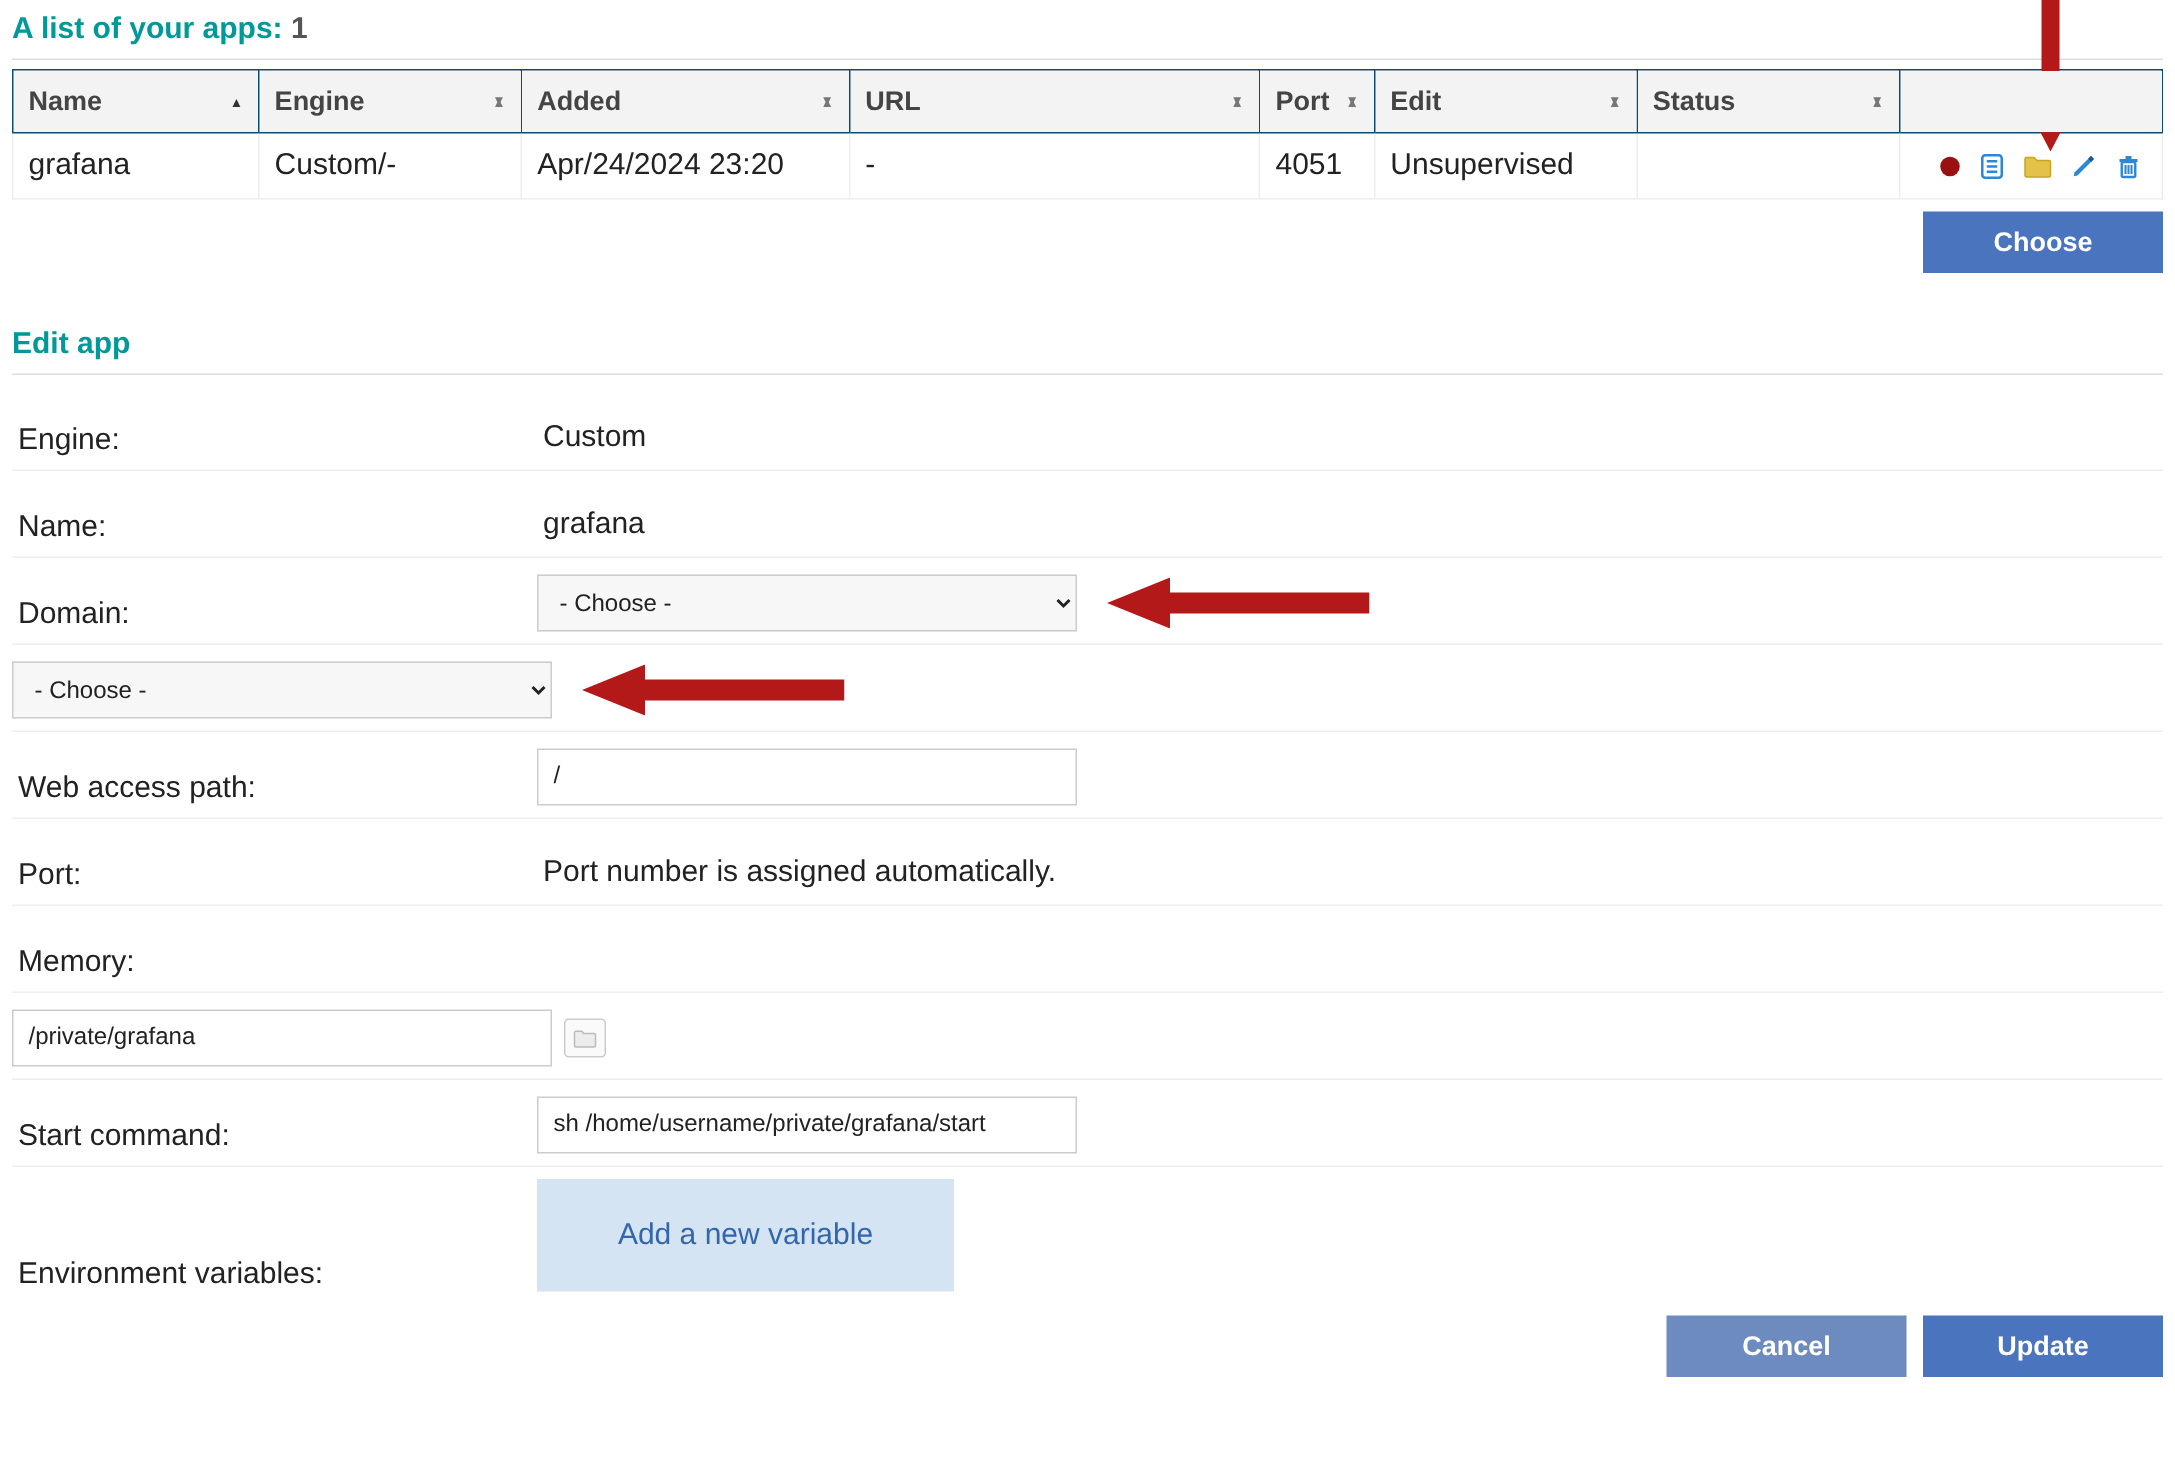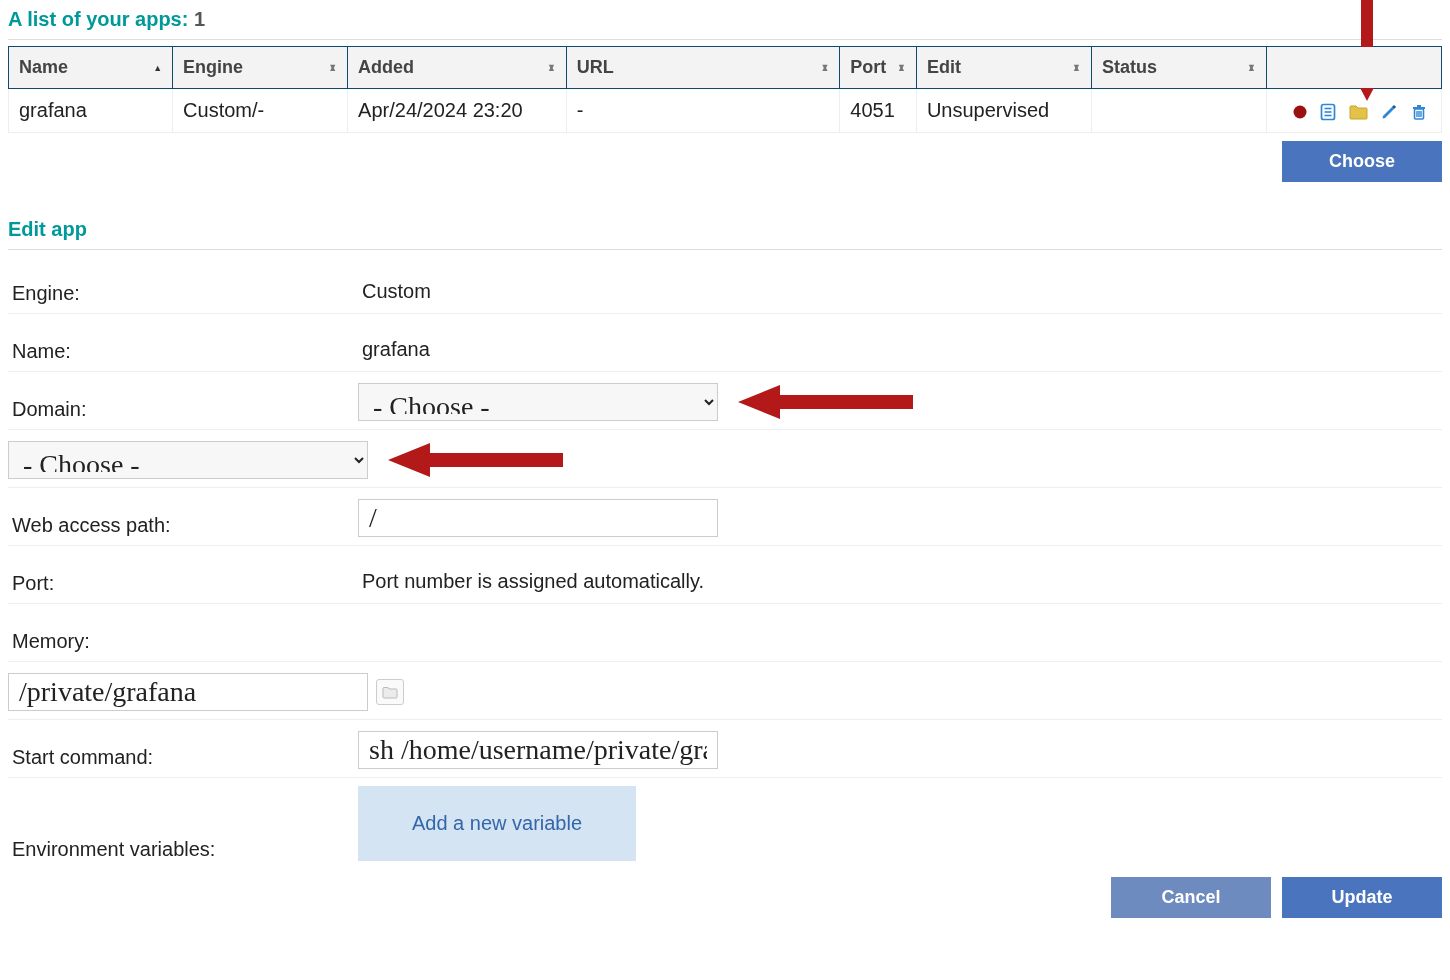--- a/index.html
+++ b/index.html
@@ -144,28 +144,27 @@
       font-size: 20px;
       color: #222;
       display: flex;
       align-items: center;
       position: relative;
     }
     .form-row .static {
       padding: 2px 4px;
     }
     .sel, .txt {
-      font-size: 28px;
+      font-size: 16px;
       padding: 6px 10px;
       border: 1px solid #ccc;
       background: #f7f7f7;
       color: #222;
       width: 360px;
       height: 38px;
-      font-family: Liberation Serif, serif;
     }
     .txt {
       background: #fff;
     }
     .txt-narrow { width: 360px; }
     .folder-btn {
       width: 28px; height: 26px;
       border: 1px solid #ccc;
       margin-left: 8px;
       display: inline-flex;

